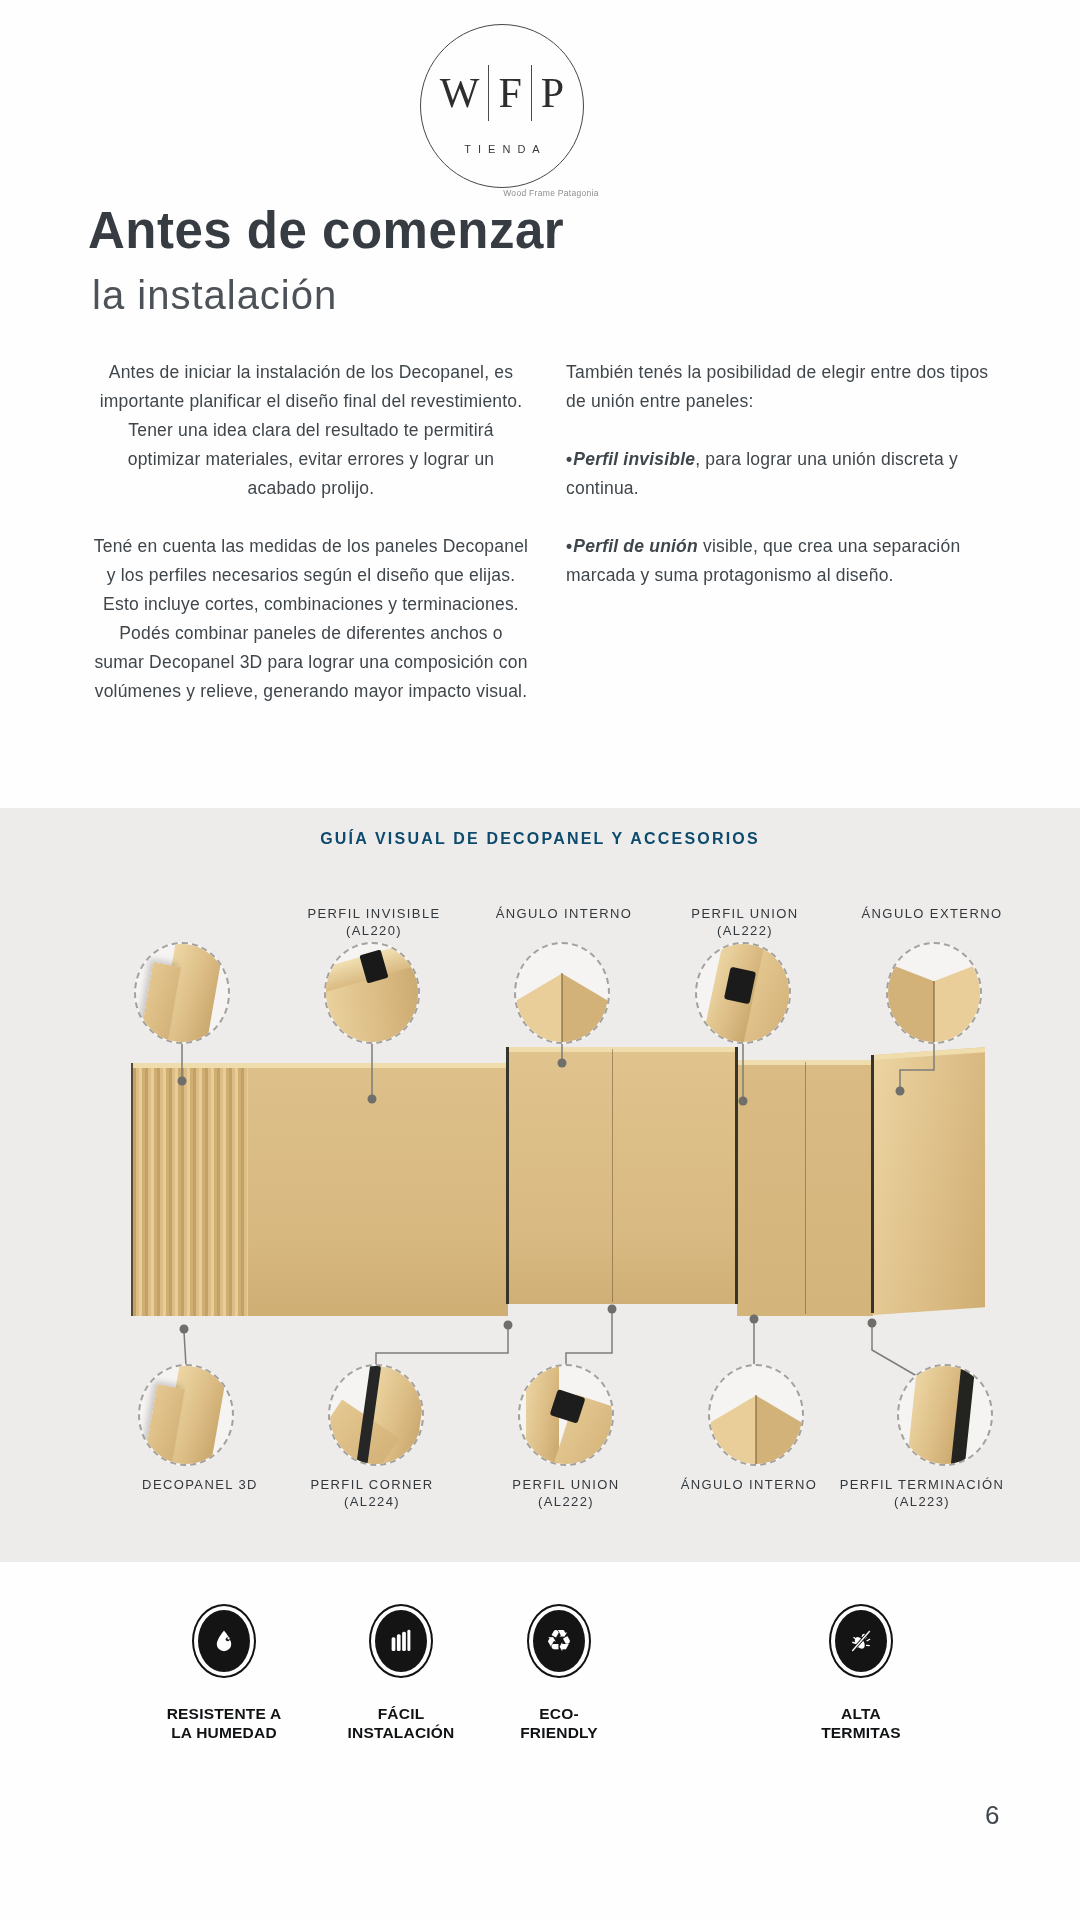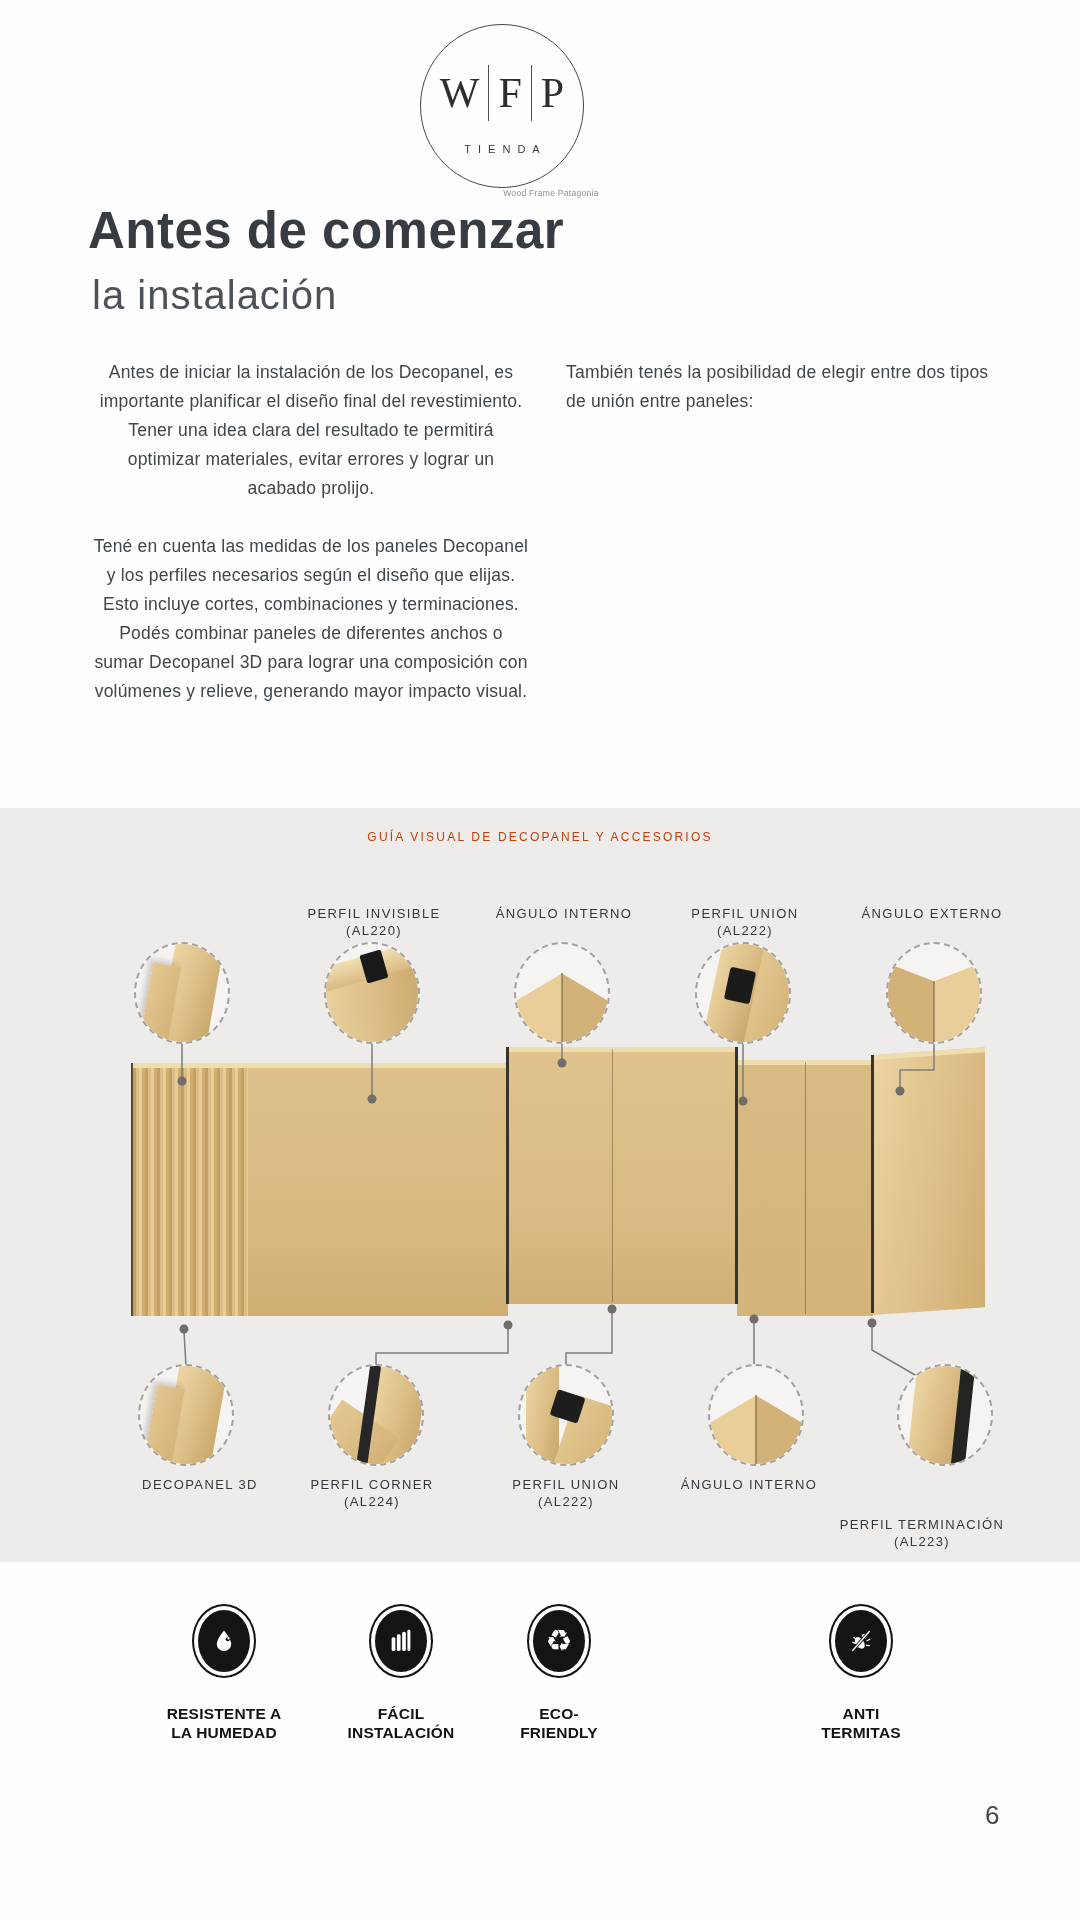--- a/index.html
+++ b/index.html
@@ -30,22 +30,22 @@
   .col-right{position:absolute;left:566px;width:444px;}
   .intro p{margin:0 0 29px 0;}
   .intro p.tight{margin:0;}
   .bullets{margin:0 0 29px 0;}
   .bullet-line{margin:0;}
   .bullet-line .b-lead{font-style:italic;font-weight:700;}
   .b-dot{font-weight:700;margin-right:1px;}
 
   
   .band{position:absolute;left:0;top:808px;width:1080px;height:754px;background:#edecea;}
-  .band-title{position:absolute;left:0;top:22px;width:100%;text-align:center;font-size:12px;
-        font-weight:400;letter-spacing:2.2px;color:#c2410c;}
+  .band-title{position:absolute;left:0;top:22px;width:100%;text-align:center;font-size:16px;
+        font-weight:700;letter-spacing:2.2px;color:#0c4a6e;}
   .lbl{position:absolute;text-align:center;font-size:13px;letter-spacing:1.4px;color:#33383d;
         line-height:17px;font-weight:500;transform:translateX(-50%);white-space:nowrap;}
 
   
   .piece{position:absolute;}
   .p-flute{left:131px;top:255px;width:117px;height:253px;border-left:2px solid #55492f;
         background:repeating-linear-gradient(90deg,#c3a066 0 3px,#dcbd85 3px 6px,#e8cd98 6px 9px,#cfae72 9px 12px);}
   .p-flat{left:248px;top:255px;width:260px;height:253px;
         background:linear-gradient(180deg,#ddc08a 0%,#d7b87f 70%,#cfae74 100%);}
   .p-mid{left:508px;top:239px;width:229px;height:257px;
@@ -130,20 +130,24 @@
   <h1 class="title" style="margin:0;">Antes de comenzar</h1>
   <h2 class="subtitle" style="margin:0;">la instalación</h2>
 
   <div class="intro">
     <div class="col-left">
       <p>Antes de iniciar la instalación de los Decopanel, es importante planificar el diseño final del revestimiento. Tener una idea clara del resultado te permitirá optimizar materiales, evitar errores y lograr un acabado prolijo.</p>
       <p>Tené en cuenta las medidas de los paneles Decopanel y los perfiles necesarios según el diseño que elijas. Esto incluye cortes, combinaciones y terminaciones. Podés combinar paneles de diferentes anchos o sumar Decopanel 3D para lograr una composición con volúmenes y relieve, generando mayor impacto visual.</p>
     </div>
     <div class="col-right">
       <p>También tenés la posibilidad de elegir entre dos tipos de unión entre paneles:</p>
+      <div class="bullets">
+        <p class="bullet-line"><span class="b-dot">•</span><span class="b-lead">Perfil invisible</span><span>, para lograr una unión discreta y continua.</span></p>
+        <p class="bullet-line"><span class="b-dot">•</span><span class="b-lead">Perfil de unión</span><span> visible, que crea una separación marcada y suma protagonismo al diseño.</span></p>
+      </div>
     </div>
   </div>
 
   <div class="band">
     <div class="band-title">GUÍA VISUAL DE DECOPANEL Y ACCESORIOS</div>
 
     <div class="lbl" style="left:374px;top:97px;">
       <div>PERFIL INVISIBLE</div>
       <div>(AL220)</div>
     </div>
@@ -262,21 +266,21 @@
       <div>PERFIL CORNER</div>
       <div>(AL224)</div>
     </div>
     <div class="lbl" style="left:566px;top:668px;">
       <div>PERFIL UNION</div>
       <div>(AL222)</div>
     </div>
     <div class="lbl" style="left:749px;top:668px;">
       <div>ÁNGULO INTERNO</div>
     </div>
-    <div class="lbl" style="left:922px;top:708px;text-align:center;">
+    <div class="lbl" style="left:922px;top:668px;text-align:center;">
       <div>PERFIL TERMINACIÓN</div>
       <div>(AL223)</div>
     </div>
   </div>
 
   <div class="feature" style="left:224px;top:1604px;">
     <span class="f-ring"><span class="f-disc">
       <svg width="30" height="30" viewBox="0 0 24 24">
             <path fill="#ffffff" d="M12 3.5C12 3.5 6.2 10.4 6.2 14.4a5.8 5.8 0 0 0 11.6 0C17.8 10.4 12 3.5 12 3.5Z"></path>
             <circle cx="15" cy="10.5" r="1.6" fill="#141414"></circle>
@@ -323,20 +327,20 @@
             <g fill="#ffffff">
               <ellipse cx="11" cy="13.5" rx="3.2" ry="5.2" transform="rotate(-35 11 13.5)"></ellipse>
               <circle cx="14.6" cy="8.2" r="2"></circle>
               <path d="M6 9 l3 2.2 M5 13 l3.4 1 M6.5 17 l3 -0.4 M16.5 12 l2.8 -1.6 M16 15.5 l3 0.2" stroke="#ffffff" stroke-width="1.1"></path>
             </g>
             <line x1="5" y1="20" x2="19" y2="4" stroke="#141414" stroke-width="2.6"></line>
             <line x1="5" y1="20" x2="19" y2="4" stroke="#ffffff" stroke-width="1.1"></line>
           </svg>
     </span></span>
     <div class="f-label">
-      <div>ANTI</div>
+      <div>ALTA</div>
       <div>TERMITAS</div>
     </div>
   </div>
 
   <div class="page-number">6</div>
 
 </div>
 
 </body></html>

